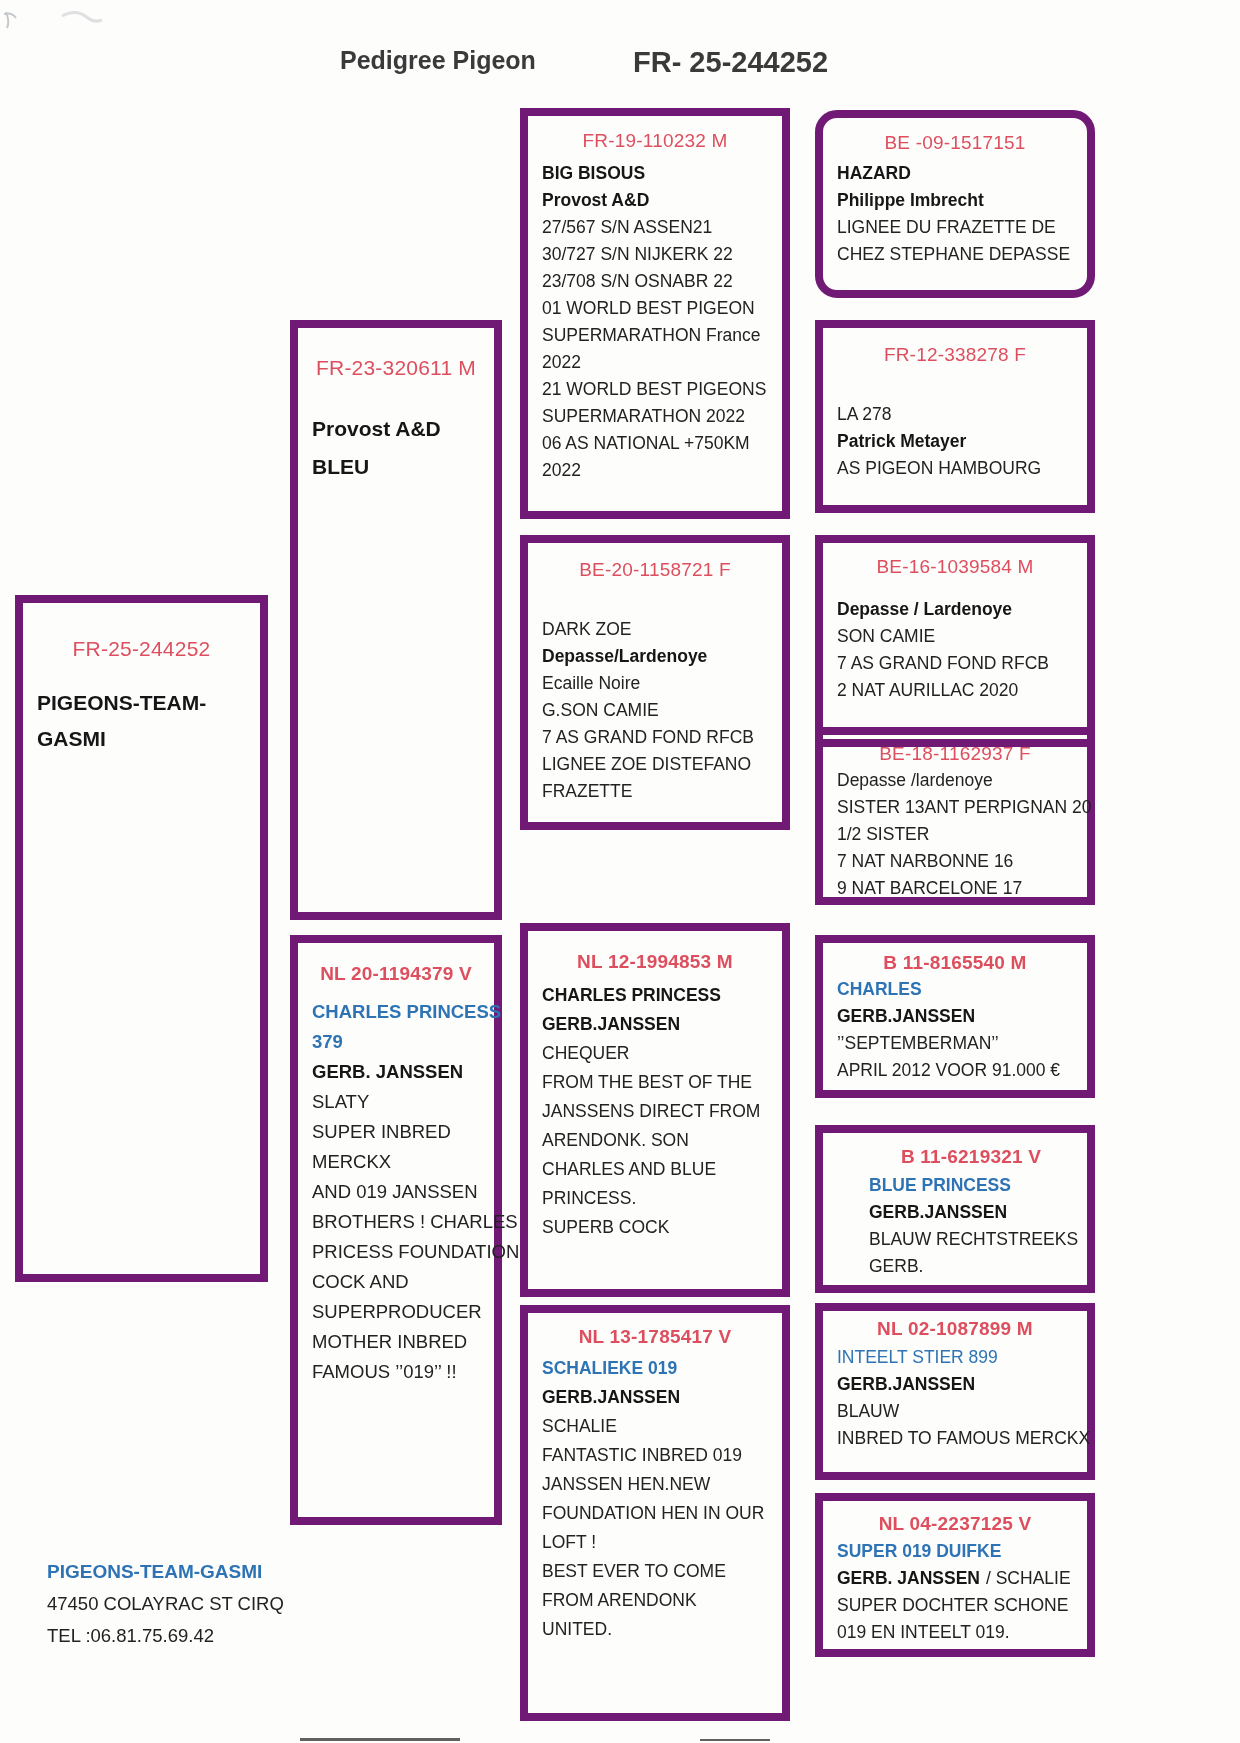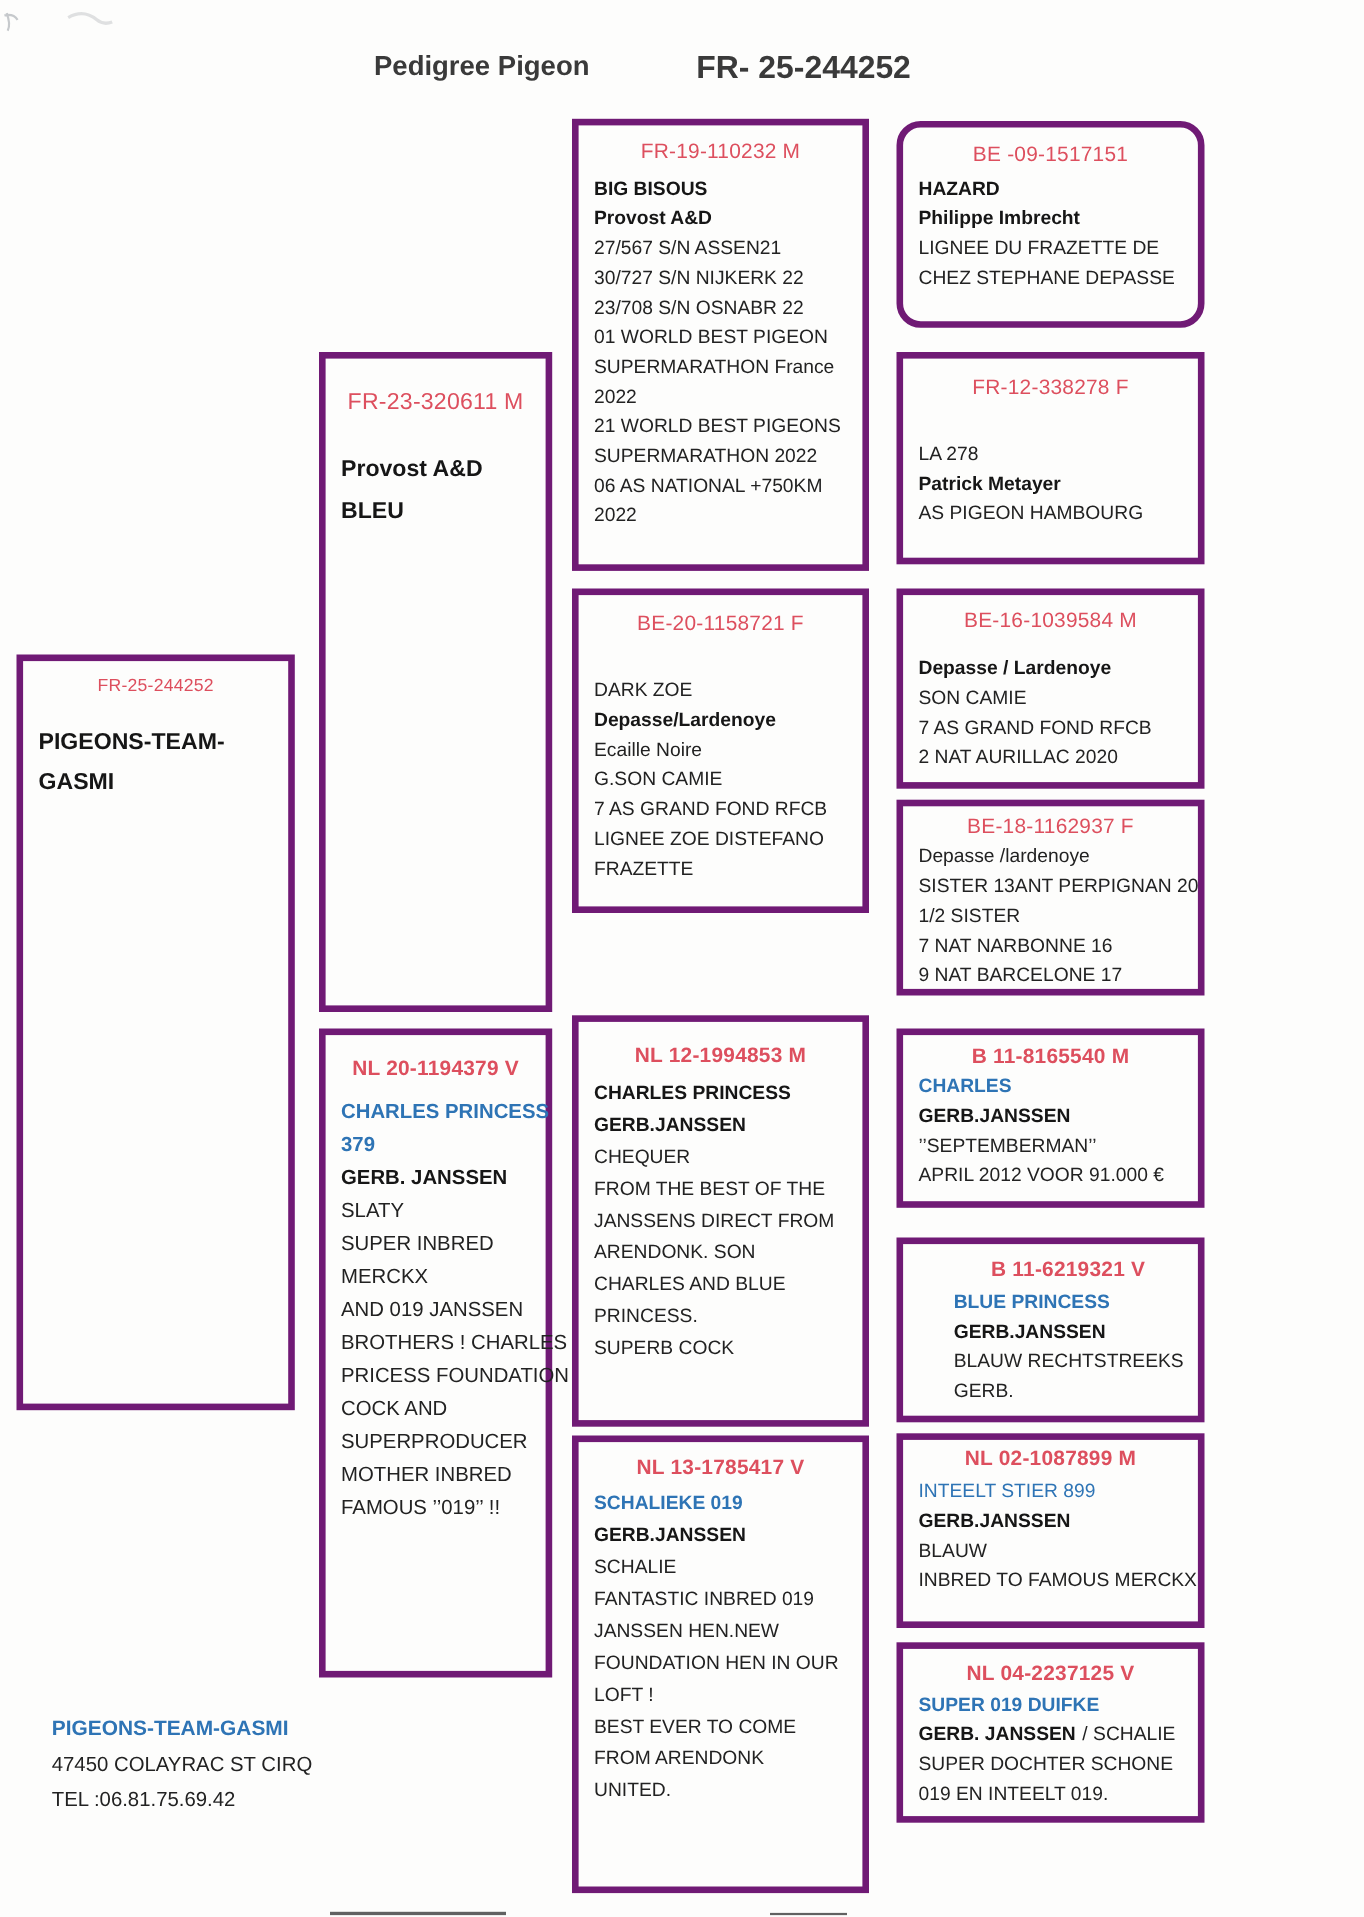--- a/index.html
+++ b/index.html
@@ -13,37 +13,37 @@
     width:1240px;height:1743px;
     background:#fdfdfc;
     font-family:"Liberation Sans","DejaVu Sans",sans-serif;
     color:var(--ink);
     overflow:hidden;
   }
   .title-row{position:absolute;top:46px;left:0;width:100%;height:36px;}
   .title-main{position:absolute;left:340px;top:0;font-size:25px;font-weight:700;color:#3a3a3a;}
   .title-ring{position:absolute;left:633px;top:0;font-size:29px;font-weight:700;color:#3a3a3a;}
 
-  .box{position:absolute;border:6px solid #701a75;box-sizing:border-box;background:transparent;}
+  .box{position:absolute;border:8px solid #701a75;box-sizing:border-box;background:transparent;}
   .ring{display:block;text-align:center;color:var(--red);font-size:19px;font-weight:400;letter-spacing:.2px;}
   .rb .ring{font-weight:700;}
   .body{padding:0 10px 0 14px;}
   .ln{white-space:nowrap;}
   .b{font-weight:700;color:#161616;}
   .blu{color:var(--blue);font-weight:700;}
   .blur{color:var(--blue);}
   .gap27{height:27px;} .gap12{height:12px;}
 
   
   .c34 .body{font-size:17.5px;line-height:27px;}
   .c34h .body{font-size:17.5px;line-height:29px;}
 
   
   .bx0{left:15px;top:595px;width:253px;height:687px;}
-  .bx0 .ring{margin-top:14px;font-size:16px;}
+  .bx0 .ring{margin-top:34px;font-size:21px;}
   .bx0 .body{margin-top:24px;font-size:21px;line-height:36px;}
 
   
   .bx1{left:290px;top:320px;width:212px;height:600px;}
   .bx1 .ring{margin-top:28px;font-size:21px;}
   .bx1 .body{margin-top:30px;font-size:21px;line-height:38px;}
 
   
   .bx2{left:290px;top:935px;width:212px;height:590px;}
   .bx2 .ring{margin-top:20px;}
@@ -66,21 +66,21 @@
   .bx6 .body{margin-top:6px;}
 
   .bx7{left:815px;top:110px;width:280px;height:188px;border-radius:22px;}
   .bx7 .ring{margin-top:14px;}
   .bx7 .body{margin-top:6px;}
 
   .bx8{left:815px;top:320px;width:280px;height:193px;}
   .bx8 .ring{margin-top:16px;}
   .bx8 .body{margin-top:8px;}
 
-  .bx9{left:815px;top:535px;width:280px;height:182px;}
+  .bx9{left:815px;top:535px;width:280px;height:212px;}
   .bx9 .ring{margin-top:13px;}
   .bx9 .body{margin-top:6px;}
 
   .bx10{left:815px;top:727px;width:280px;height:178px;}
   .bx10 .ring{margin-top:8px;}
   .bx10 .body{margin-top:2px;}
 
   .bx11{left:815px;top:935px;width:280px;height:163px;}
   .bx11 .ring{margin-top:9px;}
   .bx11 .body{margin-top:2px;}

